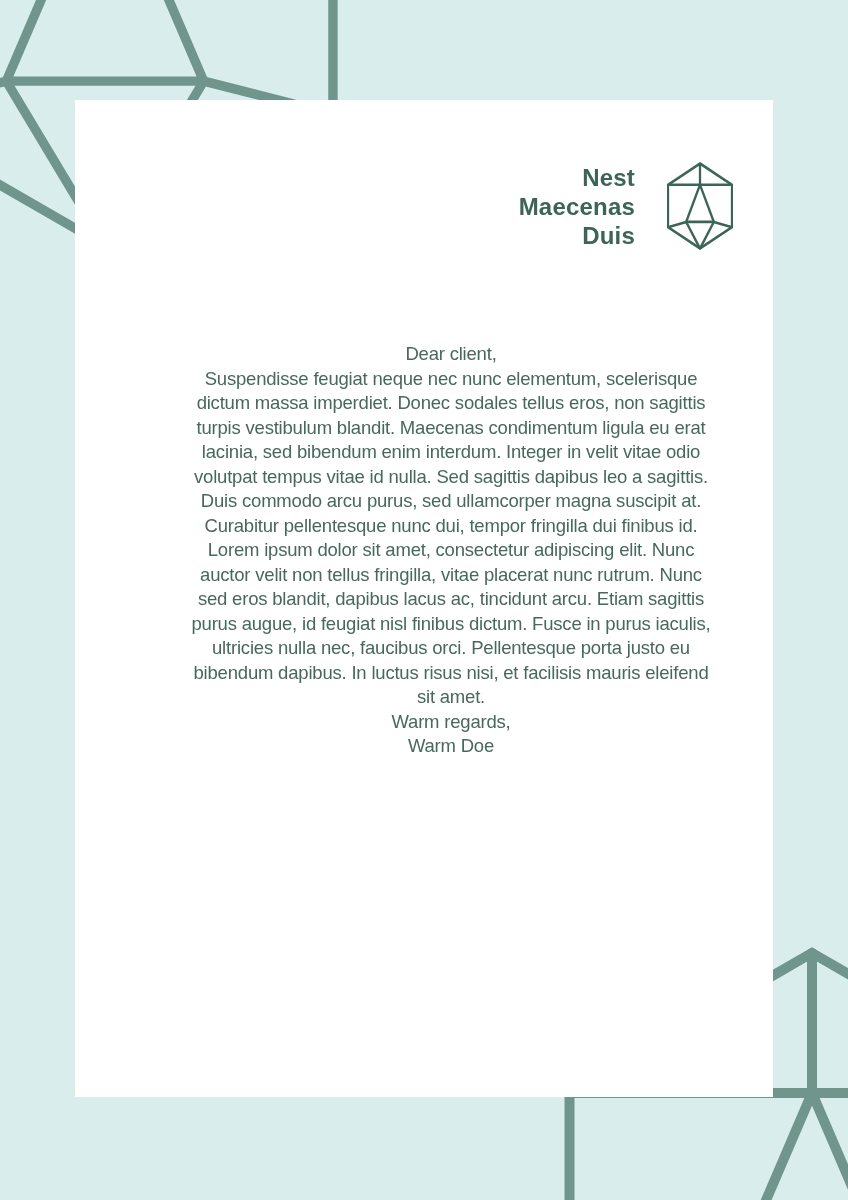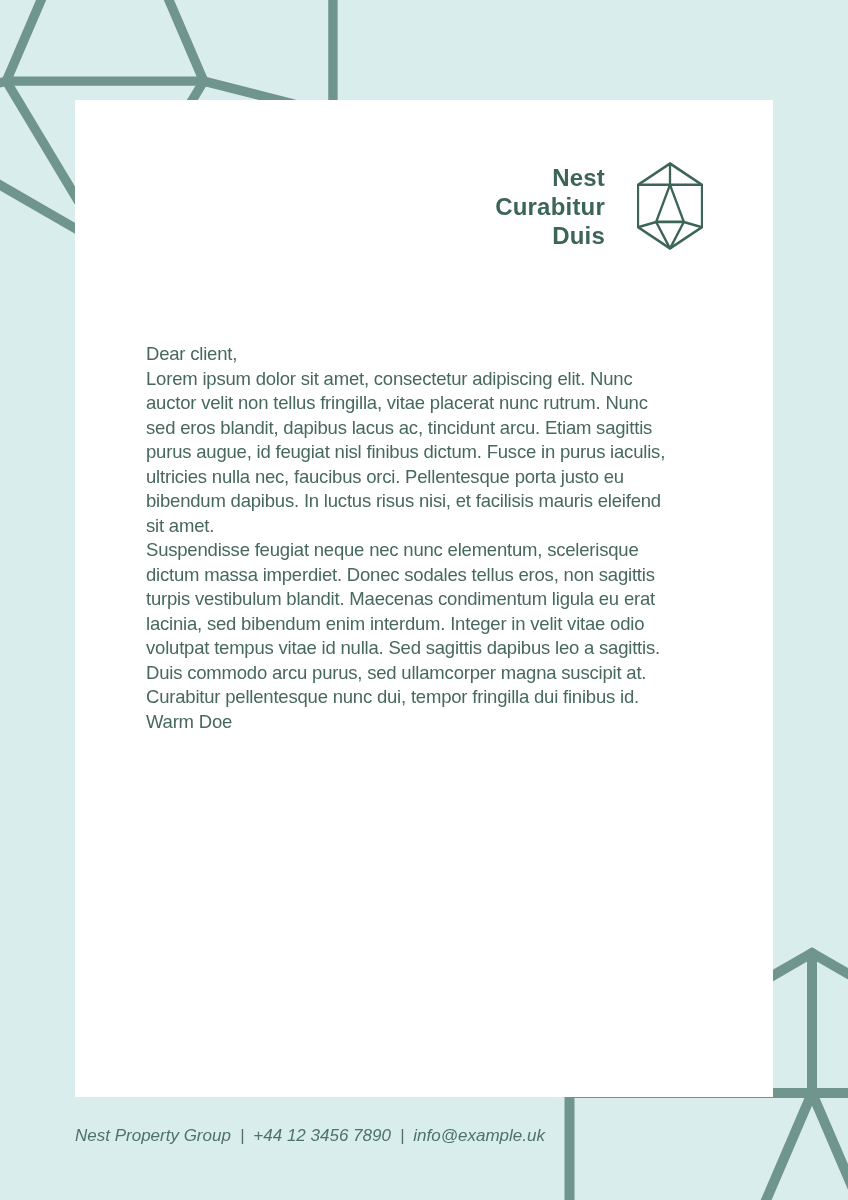--- a/index.html
+++ b/index.html
@@ -43,21 +43,21 @@
     width: 698px;
     height: 997px;
     background: #ffffff;
   }
   
   .logo {
     display: flex;
     justify-content: flex-end;
     align-items: flex-end;
     gap: 32px;
-    padding: 62px 70px 0 0;
+    padding: 62px 40px 0 0;
   }
   .logo-text {
     text-align: right;
     color: #3c6459;
     font-size: 24px;
     line-height: 29px;
     font-weight: 600;
     letter-spacing: 0.2px;
   }
   .logo-icon {
@@ -71,21 +71,21 @@
   }
   
   .letter {
     margin: 92px 0 0 71px;
     width: 610px;
     color: #47685f;
     font-size: 18.5px;
     line-height: 24.5px;
     letter-spacing: -0.2px;
   }
-  .letter p { margin: 0; }
+  .letter p { margin: 0; text-align: center; }
   .salutation { margin-bottom: 25px; }
   .para {
     white-space: pre-line;
     margin-bottom: 25px;
   }
   .closing { margin-top: 46px; }
   
   .footer {
     position: absolute;
     left: 75px;
@@ -119,46 +119,44 @@
 
   <svg class="deco deco-br" viewBox="0 0 100 116" preserveAspectRatio="none">
     <use href="#ico"></use>
   </svg>
 
   <div class="card">
 
     <div class="logo">
       <div class="logo-text">
         <div>Nest</div>
-        <div>Curabitur</div>
+        <div>Maecenas</div>
         <div>Duis</div>
       </div>
       <svg class="logo-icon" viewBox="0 0 100 116" preserveAspectRatio="none">
         <use href="#ico"></use>
       </svg>
     </div>
 
     <div class="letter">
       <p class="salutation">Dear client,</p>
+      <p class="para">Suspendisse feugiat neque nec nunc elementum, scelerisque
+dictum massa imperdiet. Donec sodales tellus eros, non sagittis
+turpis vestibulum blandit. Maecenas condimentum ligula eu erat
+lacinia, sed bibendum enim interdum. Integer in velit vitae odio
+volutpat tempus vitae id nulla. Sed sagittis dapibus leo a sagittis.
+Duis commodo arcu purus, sed ullamcorper magna suscipit at.
+Curabitur pellentesque nunc dui, tempor fringilla dui finibus id.</p>
       <p class="para">Lorem ipsum dolor sit amet, consectetur adipiscing elit. Nunc
 auctor velit non tellus fringilla, vitae placerat nunc rutrum. Nunc
 sed eros blandit, dapibus lacus ac, tincidunt arcu. Etiam sagittis
 purus augue, id feugiat nisl finibus dictum. Fusce in purus iaculis,
 ultricies nulla nec, faucibus orci. Pellentesque porta justo eu
 bibendum dapibus. In luctus risus nisi, et facilisis mauris eleifend
 sit amet.</p>
-      <p class="para">Suspendisse feugiat neque nec nunc elementum, scelerisque
-dictum massa imperdiet. Donec sodales tellus eros, non sagittis
-turpis vestibulum blandit. Maecenas condimentum ligula eu erat
-lacinia, sed bibendum enim interdum. Integer in velit vitae odio
-volutpat tempus vitae id nulla. Sed sagittis dapibus leo a sagittis.
-Duis commodo arcu purus, sed ullamcorper magna suscipit at.
-Curabitur pellentesque nunc dui, tempor fringilla dui finibus id.</p>
+      <p class="closing">Warm regards,</p>
       <p class="signature">Warm Doe</p>
     </div>
 
   </div>
 
-  <div class="footer">
-    <span>Nest Property Group</span><span class="sep">|</span><span>+44 12 3456 7890</span><span class="sep">|</span><span>info@example.uk</span>
-  </div>
 
 </div>
 
 </body></html>

